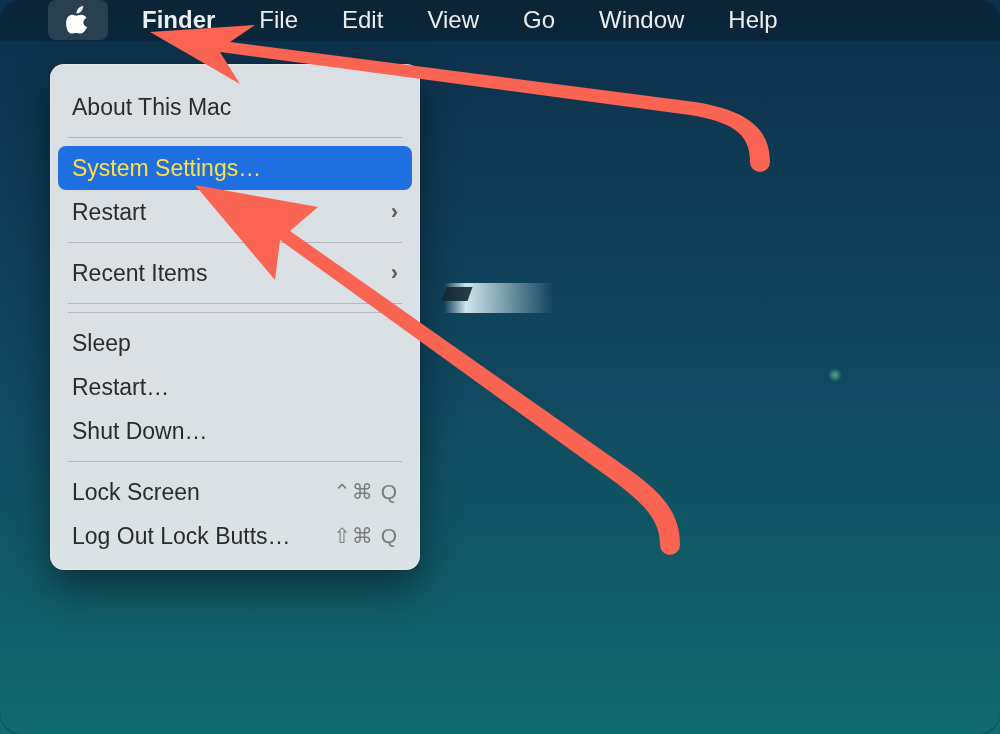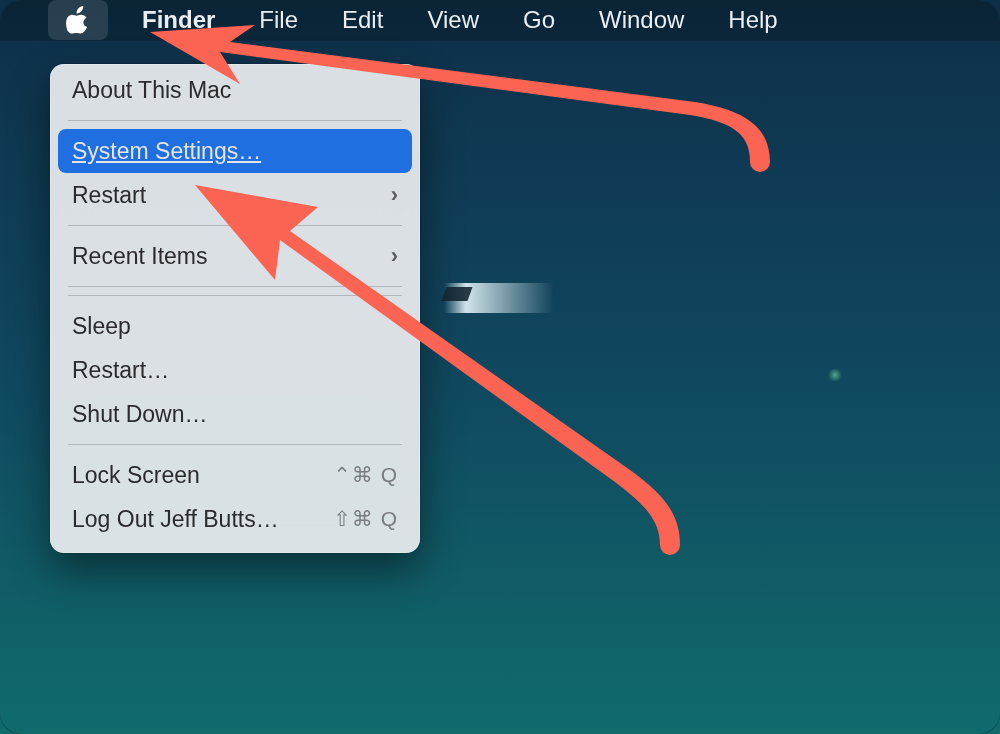--- a/index.html
+++ b/index.html
@@ -90,41 +90,40 @@
   .dropdown {
     position: absolute;
     top: 64px;
     left: 50px;
     width: 370px;
     background: rgba(236,238,240,0.92);
     backdrop-filter: blur(20px);
     -webkit-backdrop-filter: blur(20px);
     border-radius: 14px;
     box-shadow: 0 18px 40px rgba(0,0,0,.45), 0 0 0 1px rgba(255,255,255,.25) inset, 0 0 0 1px rgba(0,0,0,.1);
-    padding: 4px 8px 12px;
+    padding: 21px 8px 12px;
     color: #2b2b2d;
     font-size: 23px;
   }
   .menu-row {
     display:flex;
     align-items:center;
     justify-content: space-between;
     height: 44px;
     padding: 0 14px;
     border-radius: 8px;
   }
   .menu-row .shortcut {
     color: #7a7c80;
     font-size: 21px;
     letter-spacing: 1px;
   }
   .menu-row.highlight {
     background: #1f6fe0;
-    color: #e5e5e5;
-    text-decoration: underline;
+    color: #fde047;
   }
   .menu-sep {
     height: 1px;
     margin: 8px 10px;
     background: rgba(0,0,0,.18);
   }
   .chevron {
     color:#5a5c60;
     font-size: 22px;
     font-weight: 600;
@@ -189,21 +188,21 @@
     </div>
     <div class="menu-row">
       <span>Shut Down…</span>
     </div>
     <div class="menu-sep"></div>
     <div class="menu-row">
       <span>Lock Screen</span>
       <span class="shortcut">⌃⌘ Q</span>
     </div>
     <div class="menu-row">
-      <span>Log Out Jeff Butts…</span>
+      <span>Log Out Lock Butts…</span>
       <span class="shortcut">⇧⌘ Q</span>
     </div>
   </div>
 
   <svg class="arrow" style="left:90px; top:22px; width:680px; height:180px;" viewBox="0 0 680 180">
     <path d="M660 140
              C 660 110, 640 100, 600 93
              L 130 30
              L 150 62
              L 60 10

